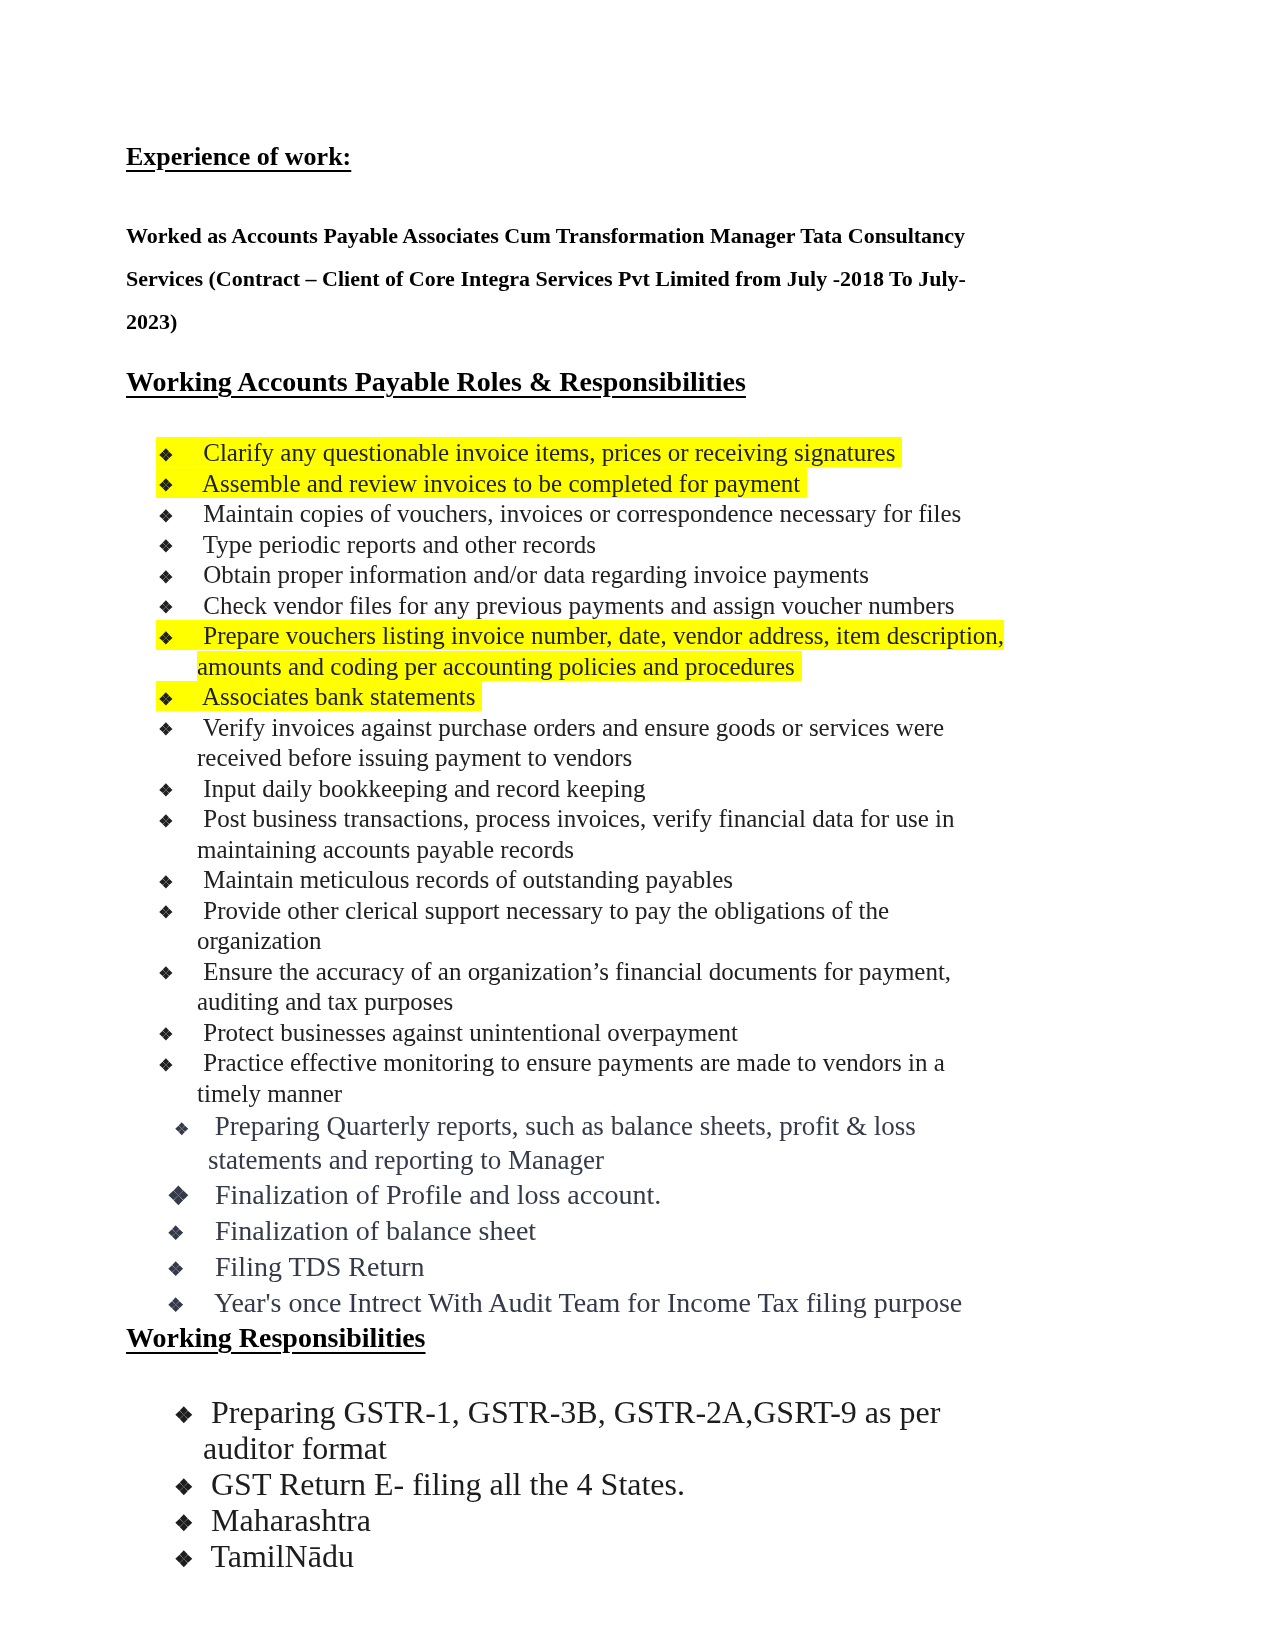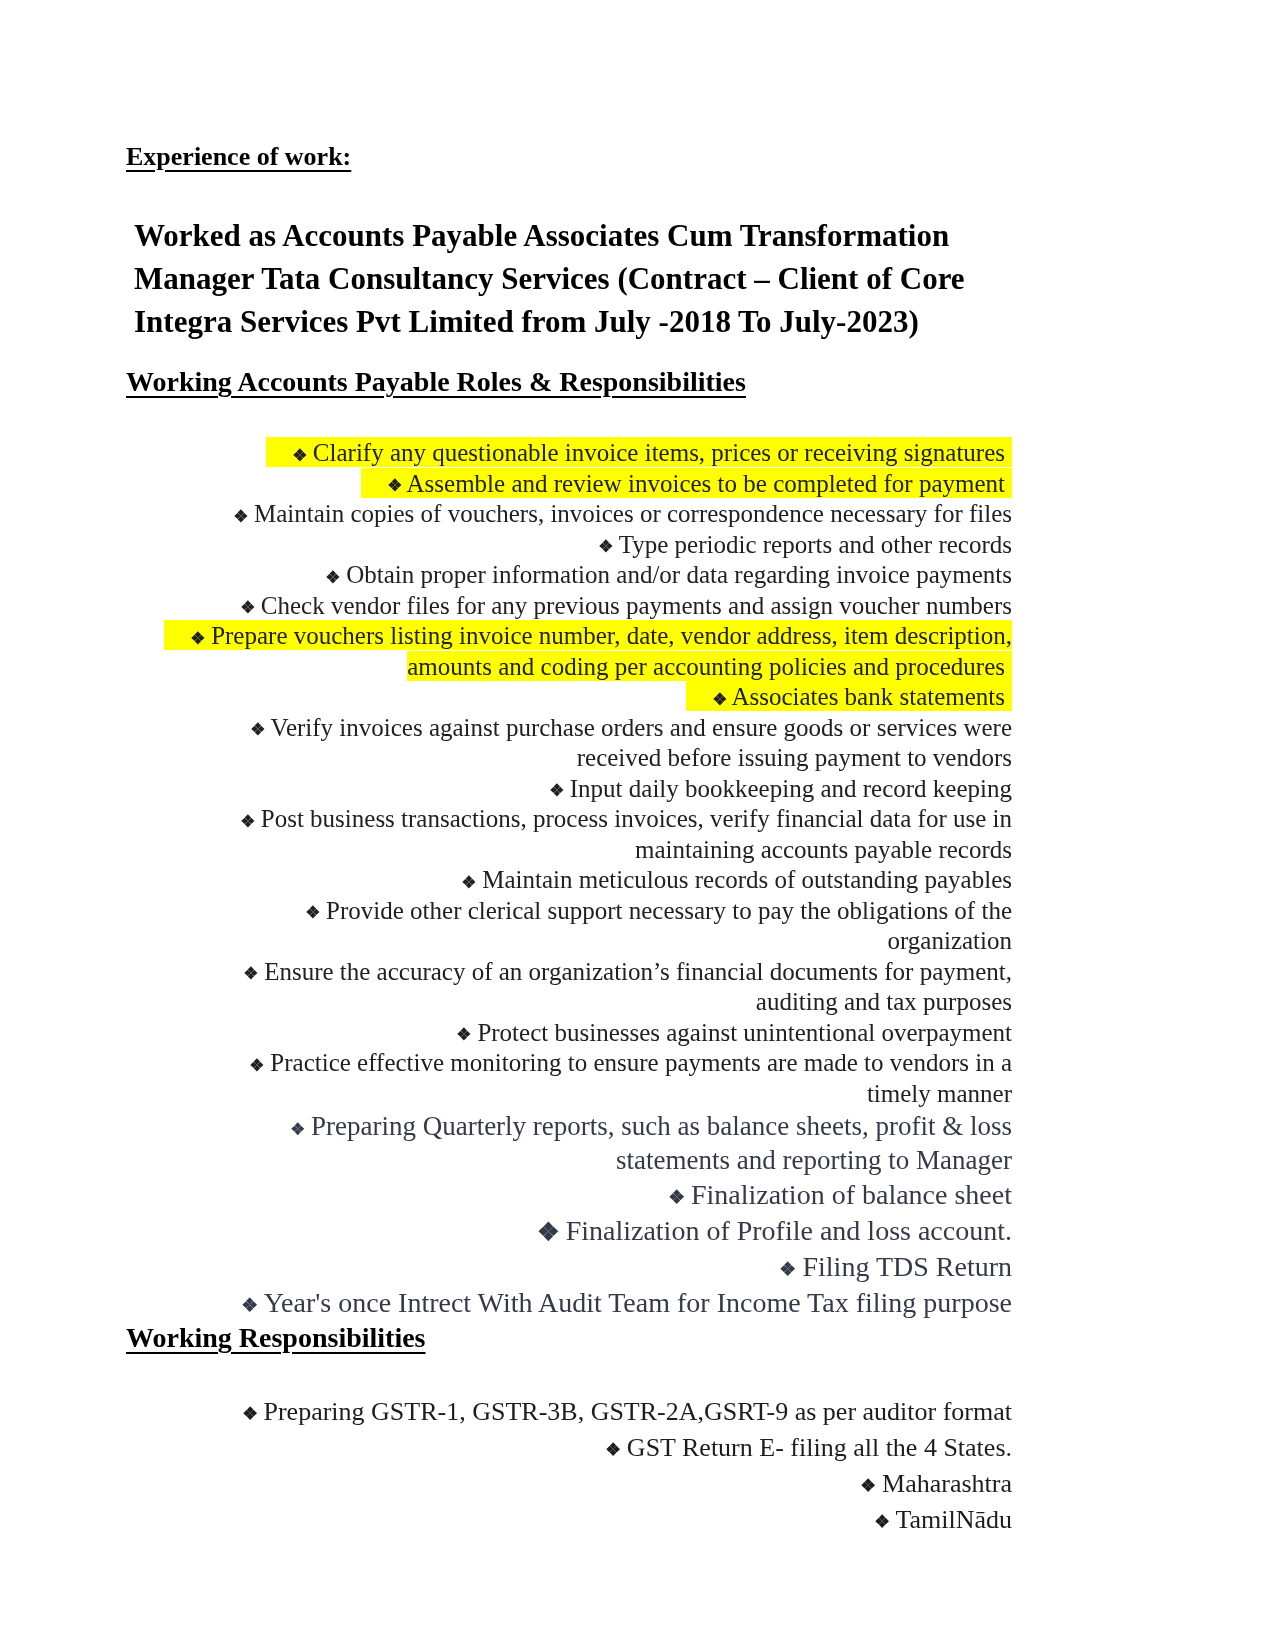--- a/index.html
+++ b/index.html
@@ -23,42 +23,41 @@
     font-weight: bold;
     color: #000000;
     text-decoration: underline;
     text-decoration-thickness: 2px;
     text-underline-offset: 5px;
     margin: 0 0 40px 0;
   }
   .job-heading {
     font-weight: bold;
     color: #000000;
-    font-size: 31px;
+    font-size: 22px;
     max-width: 1030px;
-    margin: 8px;
+    margin: 0;
   }
   .job-heading.loose { line-height: 43px; margin-bottom: 22px; }
   .job-heading.tight { line-height: 28px; margin-top: 12px; margin-bottom: 28px; }
   .sub-heading {
     font-size: 28px;
     line-height: 34px;
     font-weight: bold;
     color: #000000;
     text-decoration: underline;
     text-decoration-thickness: 2px;
     text-underline-offset: 5px;
     margin: 0 0 39px 0;
   }
   ul.resp-list {
     list-style: none;
     margin: 0;
     padding: 0;
     max-width: 1035px;
-    text-align: right;
   }
   ul.resp-list.bottom { margin-top: 27px; }
   li.item {
     color: var(--body-ink);
     font-size: 25px;
     line-height: 30.5px;
     padding-left: 71px;
     text-indent: -41px;
   }
   li.item .line { text-indent: 0; }
@@ -93,21 +92,21 @@
     line-height: 36px;
     color: var(--slate-ink);
     padding-left: 82px;
     text-indent: -40px;
   }
   li.item.lg .bullet { width: 40px; }
   li.item.lg .bullet svg { width: 0.55em; height: 0.55em; margin-left: 0; }
   li.item.lg.xb .bullet svg { width: 0.74em; height: 0.74em; vertical-align: -0.06em; }
   
   li.item.bt {
-    font-size: 26px;
+    font-size: 32px;
     line-height: 36px;
     color: #1d1d1d;
     padding-left: 77px;
     text-indent: -28px;
   }
   li.item.bt .bullet { width: 28px; }
   li.item.bt .bullet svg { margin-left: 0; }
 </style>
 </head>
 <body>
@@ -250,43 +249,43 @@
             </svg></span>
 <span class="txt">Practice effective monitoring to ensure payments are made to vendors in a timely manner</span></span></li>
       <li class="item md"><span class="line">
   <span class="bullet"><svg viewBox="0 0 100 100" aria-hidden="true">
               <polygon points="50,2 73,26 50,50 27,26" fill="currentColor"></polygon>
               <polygon points="2,50 26,27 50,50 26,73" fill="currentColor"></polygon>
               <polygon points="50,50 74,27 98,50 74,73" fill="currentColor"></polygon>
               <polygon points="50,50 73,74 50,98 27,74" fill="currentColor"></polygon>
             </svg></span>
 <span class="txt">Preparing Quarterly reports, such as balance sheets, profit &amp; loss statements and reporting to Manager</span></span></li>
-      <li class="item lg"><span class="line">
-  <span class="bullet"><svg viewBox="0 0 100 100" aria-hidden="true">
-              <polygon points="50,2 73,26 50,50 27,26" fill="currentColor"></polygon>
-              <polygon points="2,50 26,27 50,50 26,73" fill="currentColor"></polygon>
-              <polygon points="50,50 74,27 98,50 74,73" fill="currentColor"></polygon>
-              <polygon points="50,50 73,74 50,98 27,74" fill="currentColor"></polygon>
-            </svg></span>
-<span class="txt">Finalization of balance sheet</span></span></li>
       <li class="item lg xb"><span class="line">
   <span class="bullet"><svg viewBox="0 0 100 100" aria-hidden="true">
               <polygon points="50,2 73,26 50,50 27,26" fill="currentColor"></polygon>
               <polygon points="2,50 26,27 50,50 26,73" fill="currentColor"></polygon>
               <polygon points="50,50 74,27 98,50 74,73" fill="currentColor"></polygon>
               <polygon points="50,50 73,74 50,98 27,74" fill="currentColor"></polygon>
             </svg></span>
 <span class="txt">Finalization of Profile and loss account.</span></span></li>
       <li class="item lg"><span class="line">
   <span class="bullet"><svg viewBox="0 0 100 100" aria-hidden="true">
               <polygon points="50,2 73,26 50,50 27,26" fill="currentColor"></polygon>
               <polygon points="2,50 26,27 50,50 26,73" fill="currentColor"></polygon>
               <polygon points="50,50 74,27 98,50 74,73" fill="currentColor"></polygon>
               <polygon points="50,50 73,74 50,98 27,74" fill="currentColor"></polygon>
             </svg></span>
+<span class="txt">Finalization of balance sheet</span></span></li>
+      <li class="item lg"><span class="line">
+  <span class="bullet"><svg viewBox="0 0 100 100" aria-hidden="true">
+              <polygon points="50,2 73,26 50,50 27,26" fill="currentColor"></polygon>
+              <polygon points="2,50 26,27 50,50 26,73" fill="currentColor"></polygon>
+              <polygon points="50,50 74,27 98,50 74,73" fill="currentColor"></polygon>
+              <polygon points="50,50 73,74 50,98 27,74" fill="currentColor"></polygon>
+            </svg></span>
 <span class="txt">Filing TDS Return</span></span></li>
       <li class="item lg"><span class="line">
   <span class="bullet"><svg viewBox="0 0 100 100" aria-hidden="true">
               <polygon points="50,2 73,26 50,50 27,26" fill="currentColor"></polygon>
               <polygon points="2,50 26,27 50,50 26,73" fill="currentColor"></polygon>
               <polygon points="50,50 74,27 98,50 74,73" fill="currentColor"></polygon>
               <polygon points="50,50 73,74 50,98 27,74" fill="currentColor"></polygon>
             </svg></span>
 <span class="txt">Year's once Intrect With Audit Team for Income Tax filing purpose</span></span></li>
     </ul>

